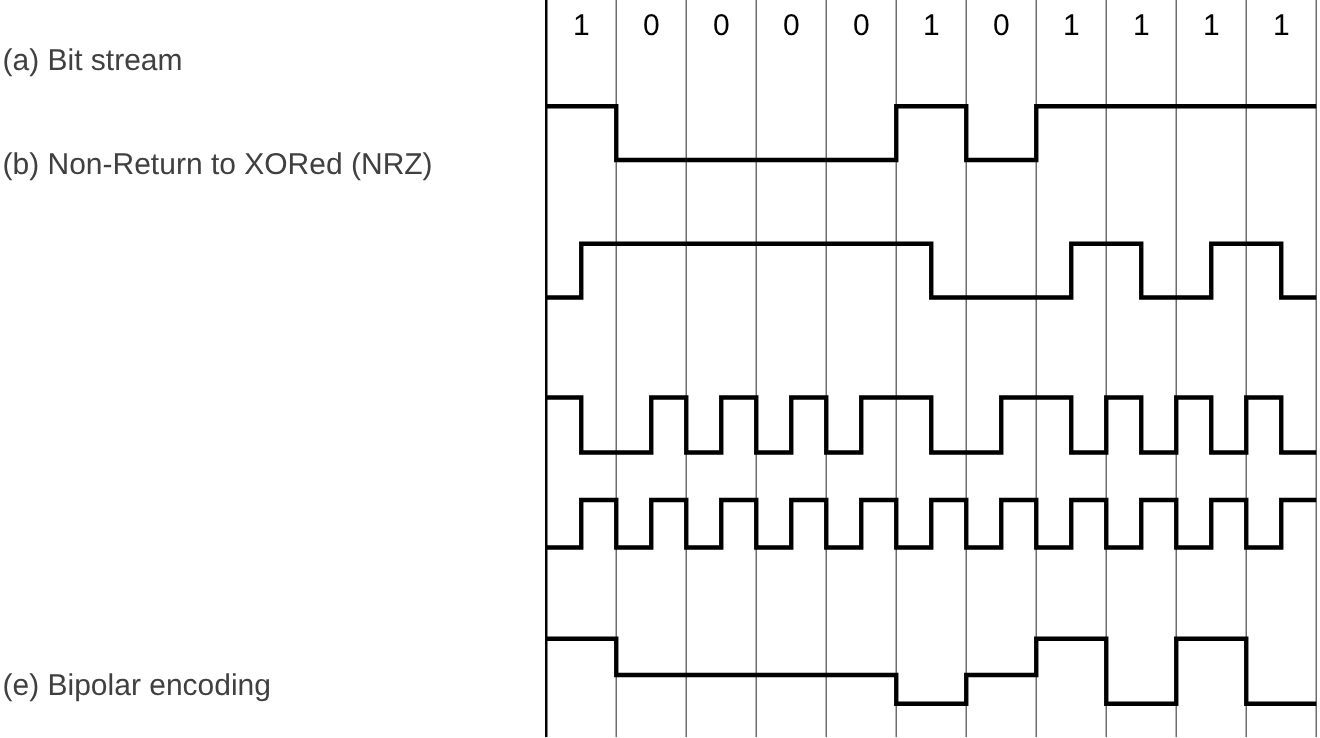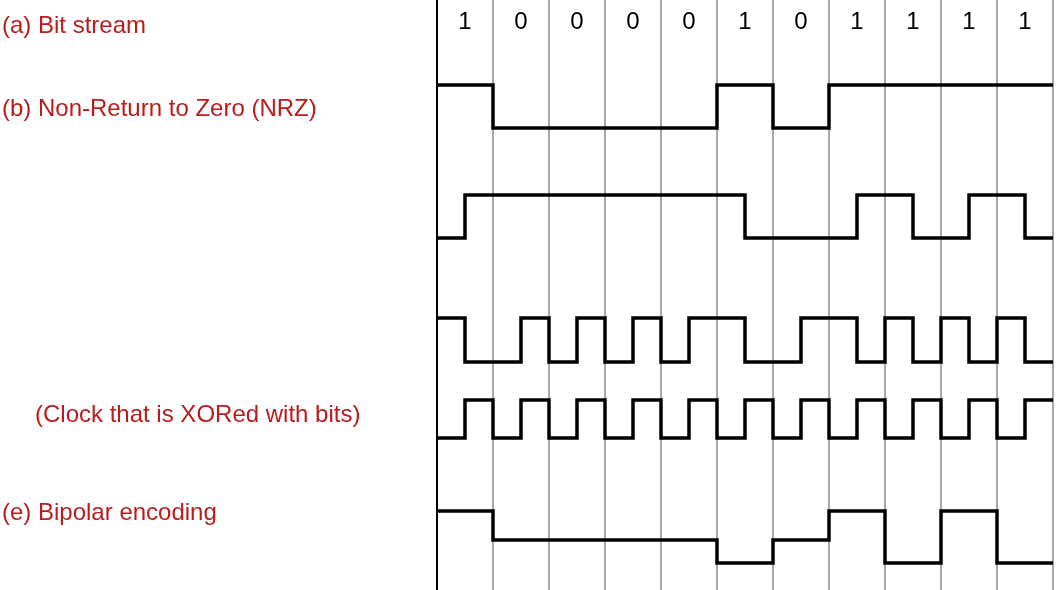--- a/index.html
+++ b/index.html
@@ -10,21 +10,22 @@
     font-family:"Liberation Sans", sans-serif;
     color:#000;
     overflow:hidden;
   }
   #wave-svg{position:absolute;left:0;top:0;}
   .row-label{
     position:absolute;
     font-size:24px;
     line-height:30px;
     white-space:nowrap;
-    color:#b91c1c;
+    color:#404040;
+    margin-top:24px;
   }
   .bit-digit{
     position:absolute;
     top:7px;
     width:56px;
     line-height:28px;
     text-align:center;
     font-size:24px;
     color:#000;
   }
@@ -48,23 +49,22 @@
       <line x1="997" x2="997" y1="0" y2="590" stroke="#6e6e6e" stroke-width="1.2"></line>
       <line x1="1053" x2="1053" y1="0" y2="590" stroke="#6e6e6e" stroke-width="1.2"></line>
       <path d="M 437 85 H 493 V 128 H 717 V 85 H 773 V 128 H 829 V 85 H 1053" fill="none" stroke="#000000" stroke-width="3.5" stroke-linejoin="miter"></path>
       <path d="M 437 238 H 465 V 195 H 745 V 238 H 857 V 195 H 913 V 238 H 969 V 195 H 1025 V 238 H 1053" fill="none" stroke="#000000" stroke-width="3.5" stroke-linejoin="miter"></path>
       <path d="M 437 318 H 465 V 362 H 521 V 318 H 549 V 362 H 577 V 318 H 605 V 362 H 633 V 318 H 661 V 362 H 689 V 318 H 745 V 362 H 801 V 318 H 857 V 362 H 885 V 318 H 913 V 362 H 941 V 318 H 969 V 362 H 997 V 318 H 1025 V 362 H 1053" fill="none" stroke="#000000" stroke-width="3.5" stroke-linejoin="miter"></path>
       <path d="M 437 438 H 465 V 400 H 493 V 438 H 521 V 400 H 549 V 438 H 577 V 400 H 605 V 438 H 633 V 400 H 661 V 438 H 689 V 400 H 717 V 438 H 745 V 400 H 773 V 438 H 801 V 400 H 829 V 438 H 857 V 400 H 885 V 438 H 913 V 400 H 941 V 438 H 969 V 400 H 997 V 438 H 1025 V 400 H 1053" fill="none" stroke="#000000" stroke-width="3.5" stroke-linejoin="miter"></path>
       <path d="M 437 511 H 493 V 540 H 717 V 563 H 773 V 540 H 829 V 511 H 885 V 563 H 941 V 511 H 997 V 563 H 1053" fill="none" stroke="#000000" stroke-width="3.5" stroke-linejoin="miter"></path>
     </svg>
 
   <div class="row-label" style="left:2px;top:10px">(a) Bit stream</div>
-  <div class="row-label" style="left:2px;top:93px">(b) Non-Return to Zero (NRZ)</div>
-  <div class="row-label" style="left:35px;top:399px">(Clock that is XORed with bits)</div>
-  <div class="row-label" style="left:2px;top:497px">(e) Bipolar encoding</div>
+  <div class="row-label" style="left:2px;top:93px">(b) Non-Return to XORed (NRZ)</div>
+  <div class="row-label" style="left:2px;top:510px">(e) Bipolar encoding</div>
 
   <span class="bit-digit" style="left:437px">1</span>
   <span class="bit-digit" style="left:493px">0</span>
   <span class="bit-digit" style="left:549px">0</span>
   <span class="bit-digit" style="left:605px">0</span>
   <span class="bit-digit" style="left:661px">0</span>
   <span class="bit-digit" style="left:717px">1</span>
   <span class="bit-digit" style="left:773px">0</span>
   <span class="bit-digit" style="left:829px">1</span>
   <span class="bit-digit" style="left:885px">1</span>

